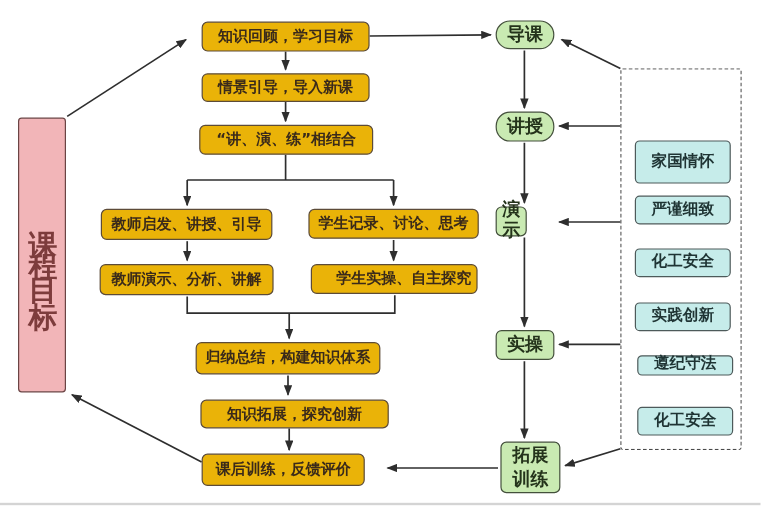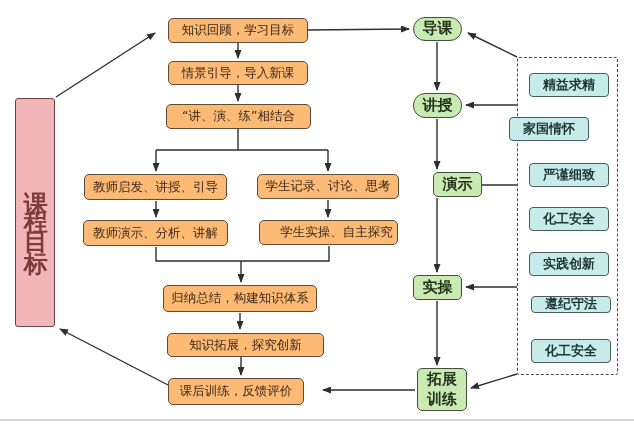--- a/index.html
+++ b/index.html
@@ -7,22 +7,22 @@
     position:relative; width:634px; height:427px; background:#ffffff;
     font-family:"DejaVu Sans","Liberation Sans",sans-serif; overflow:hidden;
   }
   .connectors { position:absolute; left:0; top:0; width:634px; height:427px; z-index:1; }
   .box {
     position:absolute; z-index:2; box-sizing:border-box;
     display:flex; align-items:center; justify-content:center;
     text-align:center; line-height:1.15;
   }
   .orange {
-    background:#fdba74; border:1.6px solid #5c4b38; border-radius:5px;
-    color:#3a2a1a; font-weight:normal; font-size:12.5px;
+    background:#eab308; border:1.6px solid #5c4b38; border-radius:5px;
+    color:#3a2a1a; font-weight:bold; font-size:12.5px;
   }
   .green {
     background:#c9eab2; border:1.6px solid #44503c; border-radius:5px;
     color:#24331b; font-weight:bold; font-size:15px;
   }
   .green.multiline { line-height:1.3; }
   .cyan {
     background:#c6ecea; border:1.6px solid #4d5a5a; border-radius:4px;
     color:#1f3434; font-weight:bold; font-size:13px;
   }
@@ -100,26 +100,25 @@
   <div class="box orange" style="left:257px; top:174px; width:142px; height:25px;">学生记录、讨论、思考</div>
   <div class="box orange" style="left:83px; top:220px; width:145px; height:26px;">教师演示、分析、讲解</div>
   <div class="box orange" style="left:259px; top:220px; width:139px; height:25px;padding-left:16px;">学生实操、自主探究</div>
 
   <div class="box orange" style="left:163px; top:285px; width:154px; height:27px;text-align:center;">归纳总结，构建知识体系</div>
   <div class="box orange" style="left:167px; top:333px; width:157px; height:24px;">知识拓展，探究创新</div>
   <div class="box orange" style="left:168px; top:378px; width:136px; height:27px;">课后训练，反馈评价</div>
 
   <div class="box green" style="left:413px; top:17px; width:49px; height:24px;border-radius:12px;">导课</div>
   <div class="box green" style="left:413px; top:93px; width:49px; height:25px;border-radius:12px;">讲授</div>
-  <div class="box green" style="left:433px; top:172px; width:49px; height:25px;font-family:Liberation Serif, serif;">演示</div>
+  <div class="box green" style="left:413px; top:172px; width:26px; height:25px;font-family:Liberation Serif, serif;">演示</div>
   <div class="box green" style="left:413px; top:275px; width:49px; height:25px;">实操</div>
   <div class="box green multiline" style="left:417px; top:368px; width:50px; height:43px; padding:2px 8px;">拓展训练</div>
 
   <div class="values-panel" style="left:517px; top:57px; width:101px; height:318px;"></div>
-  <div class="box cyan" style="left:529px; top:73px; width:80px; height:24px;">精益求精</div>
-  <div class="box cyan" style="left:509px; top:117px; width:80px; height:24px;">家国情怀</div>
+  <div class="box cyan" style="left:529px; top:117px; width:80px; height:36px;">家国情怀</div>
   <div class="box cyan" style="left:529px; top:163px; width:80px; height:24px;">严谨细致</div>
   <div class="box cyan" style="left:529px; top:207px; width:80px; height:24px;">化工安全</div>
   <div class="box cyan" style="left:529px; top:252px; width:80px; height:24px;">实践创新</div>
   <div class="box cyan" style="left:531px; top:296px; width:80px; height:17px;">遵纪守法</div>
   <div class="box cyan" style="left:531px; top:339px; width:80px; height:24px;">化工安全</div>
 
 </div>
 
 </body></html>

